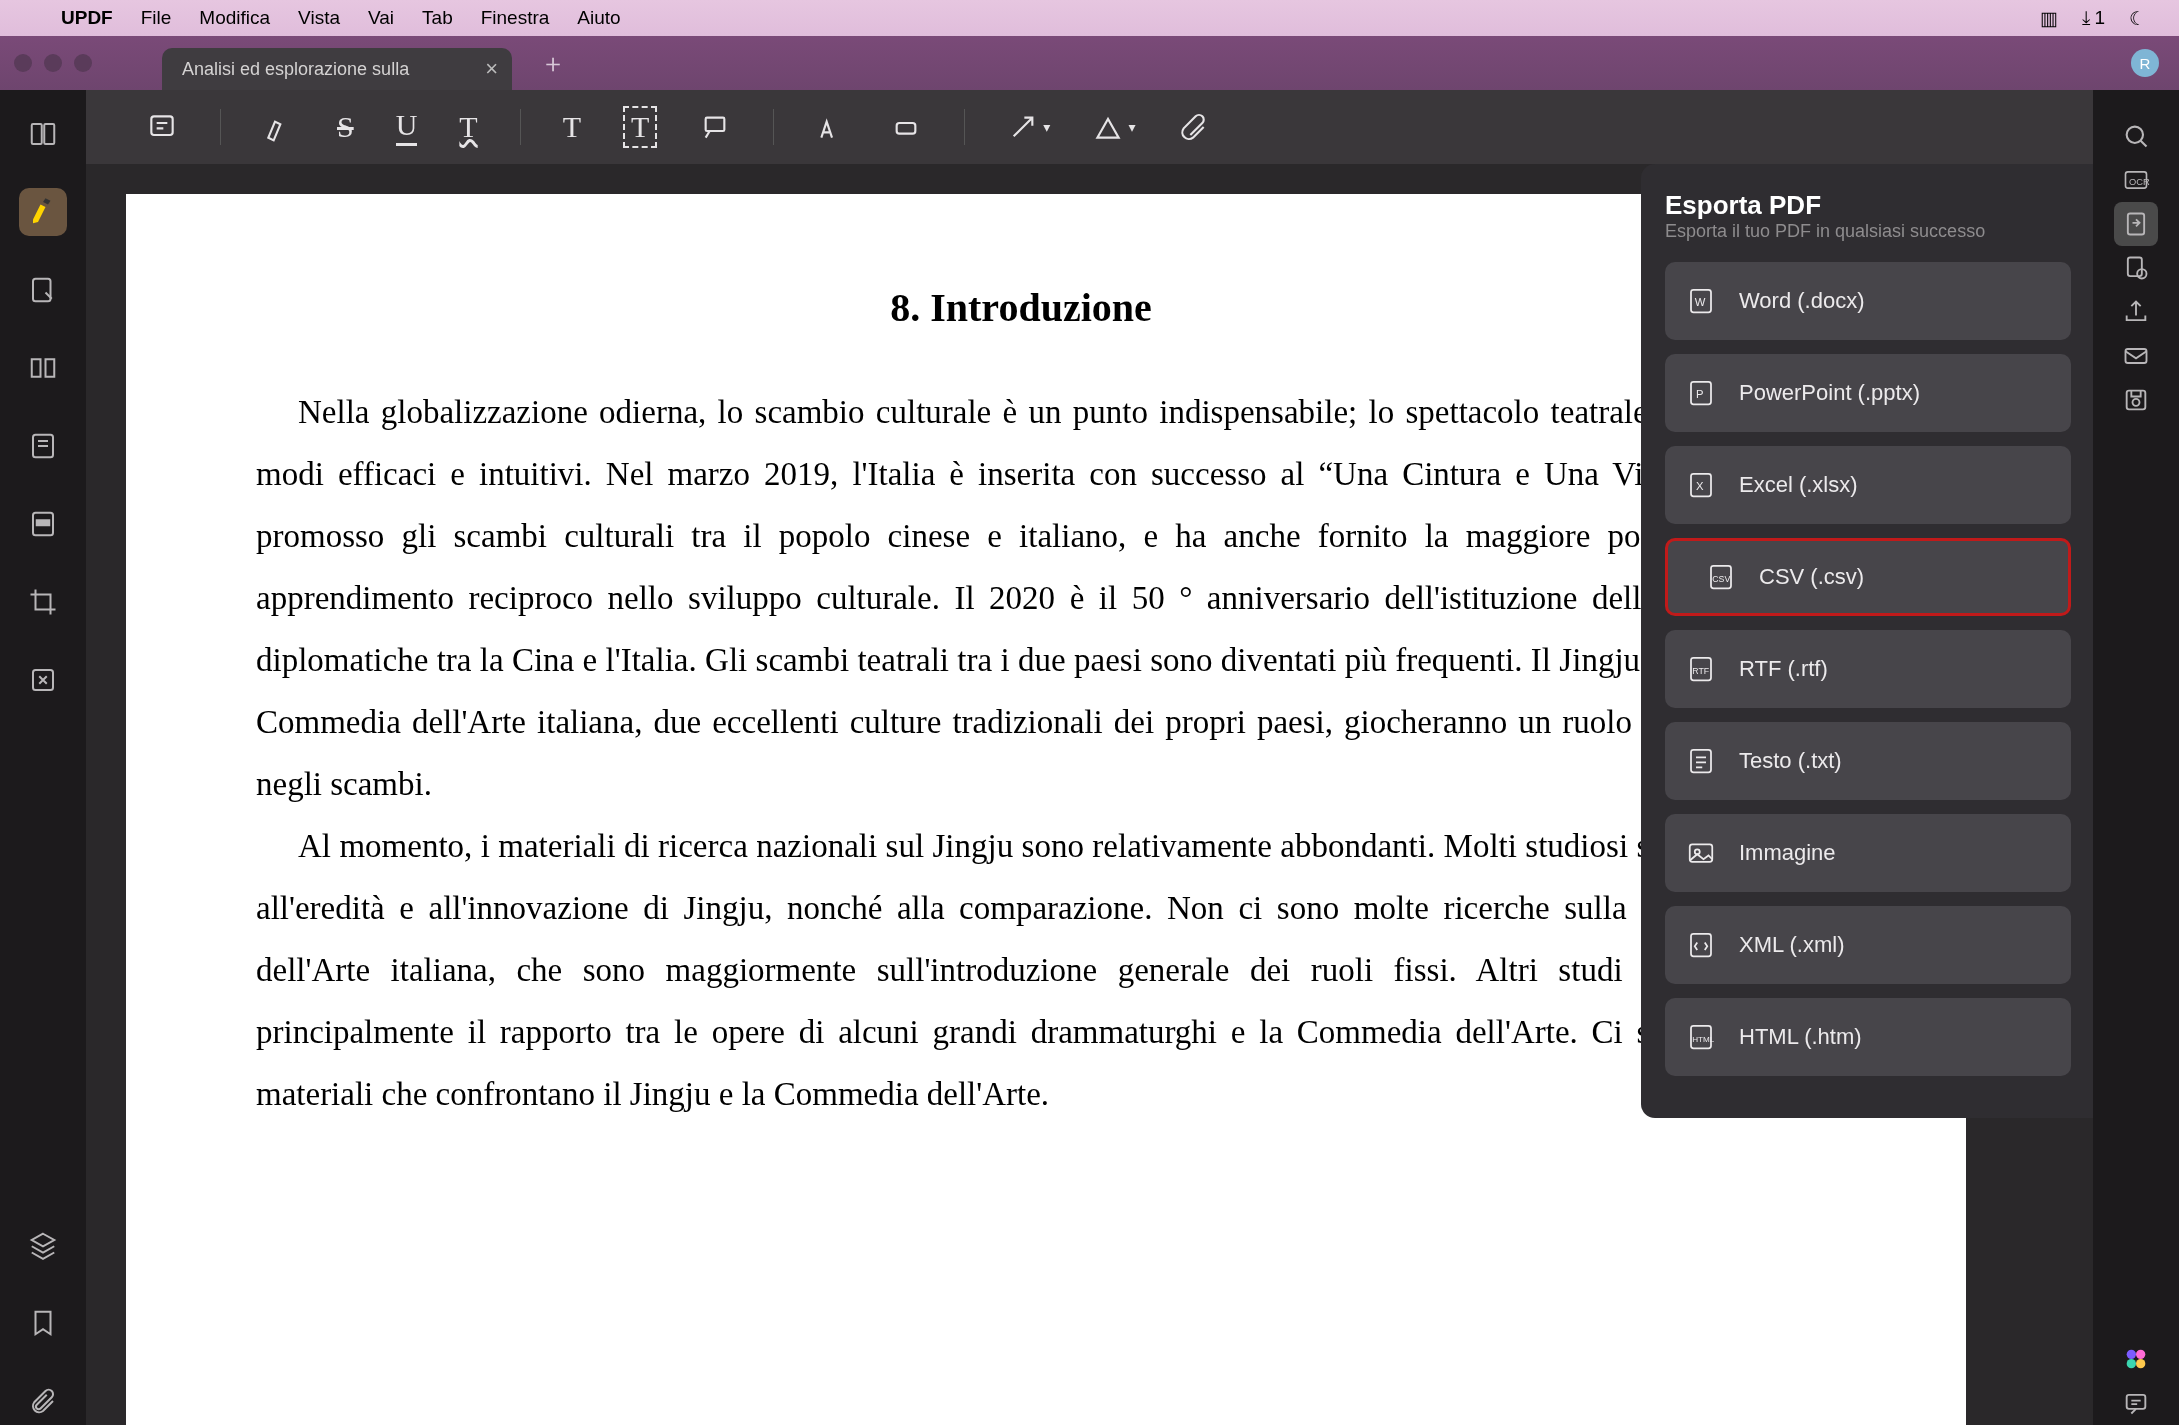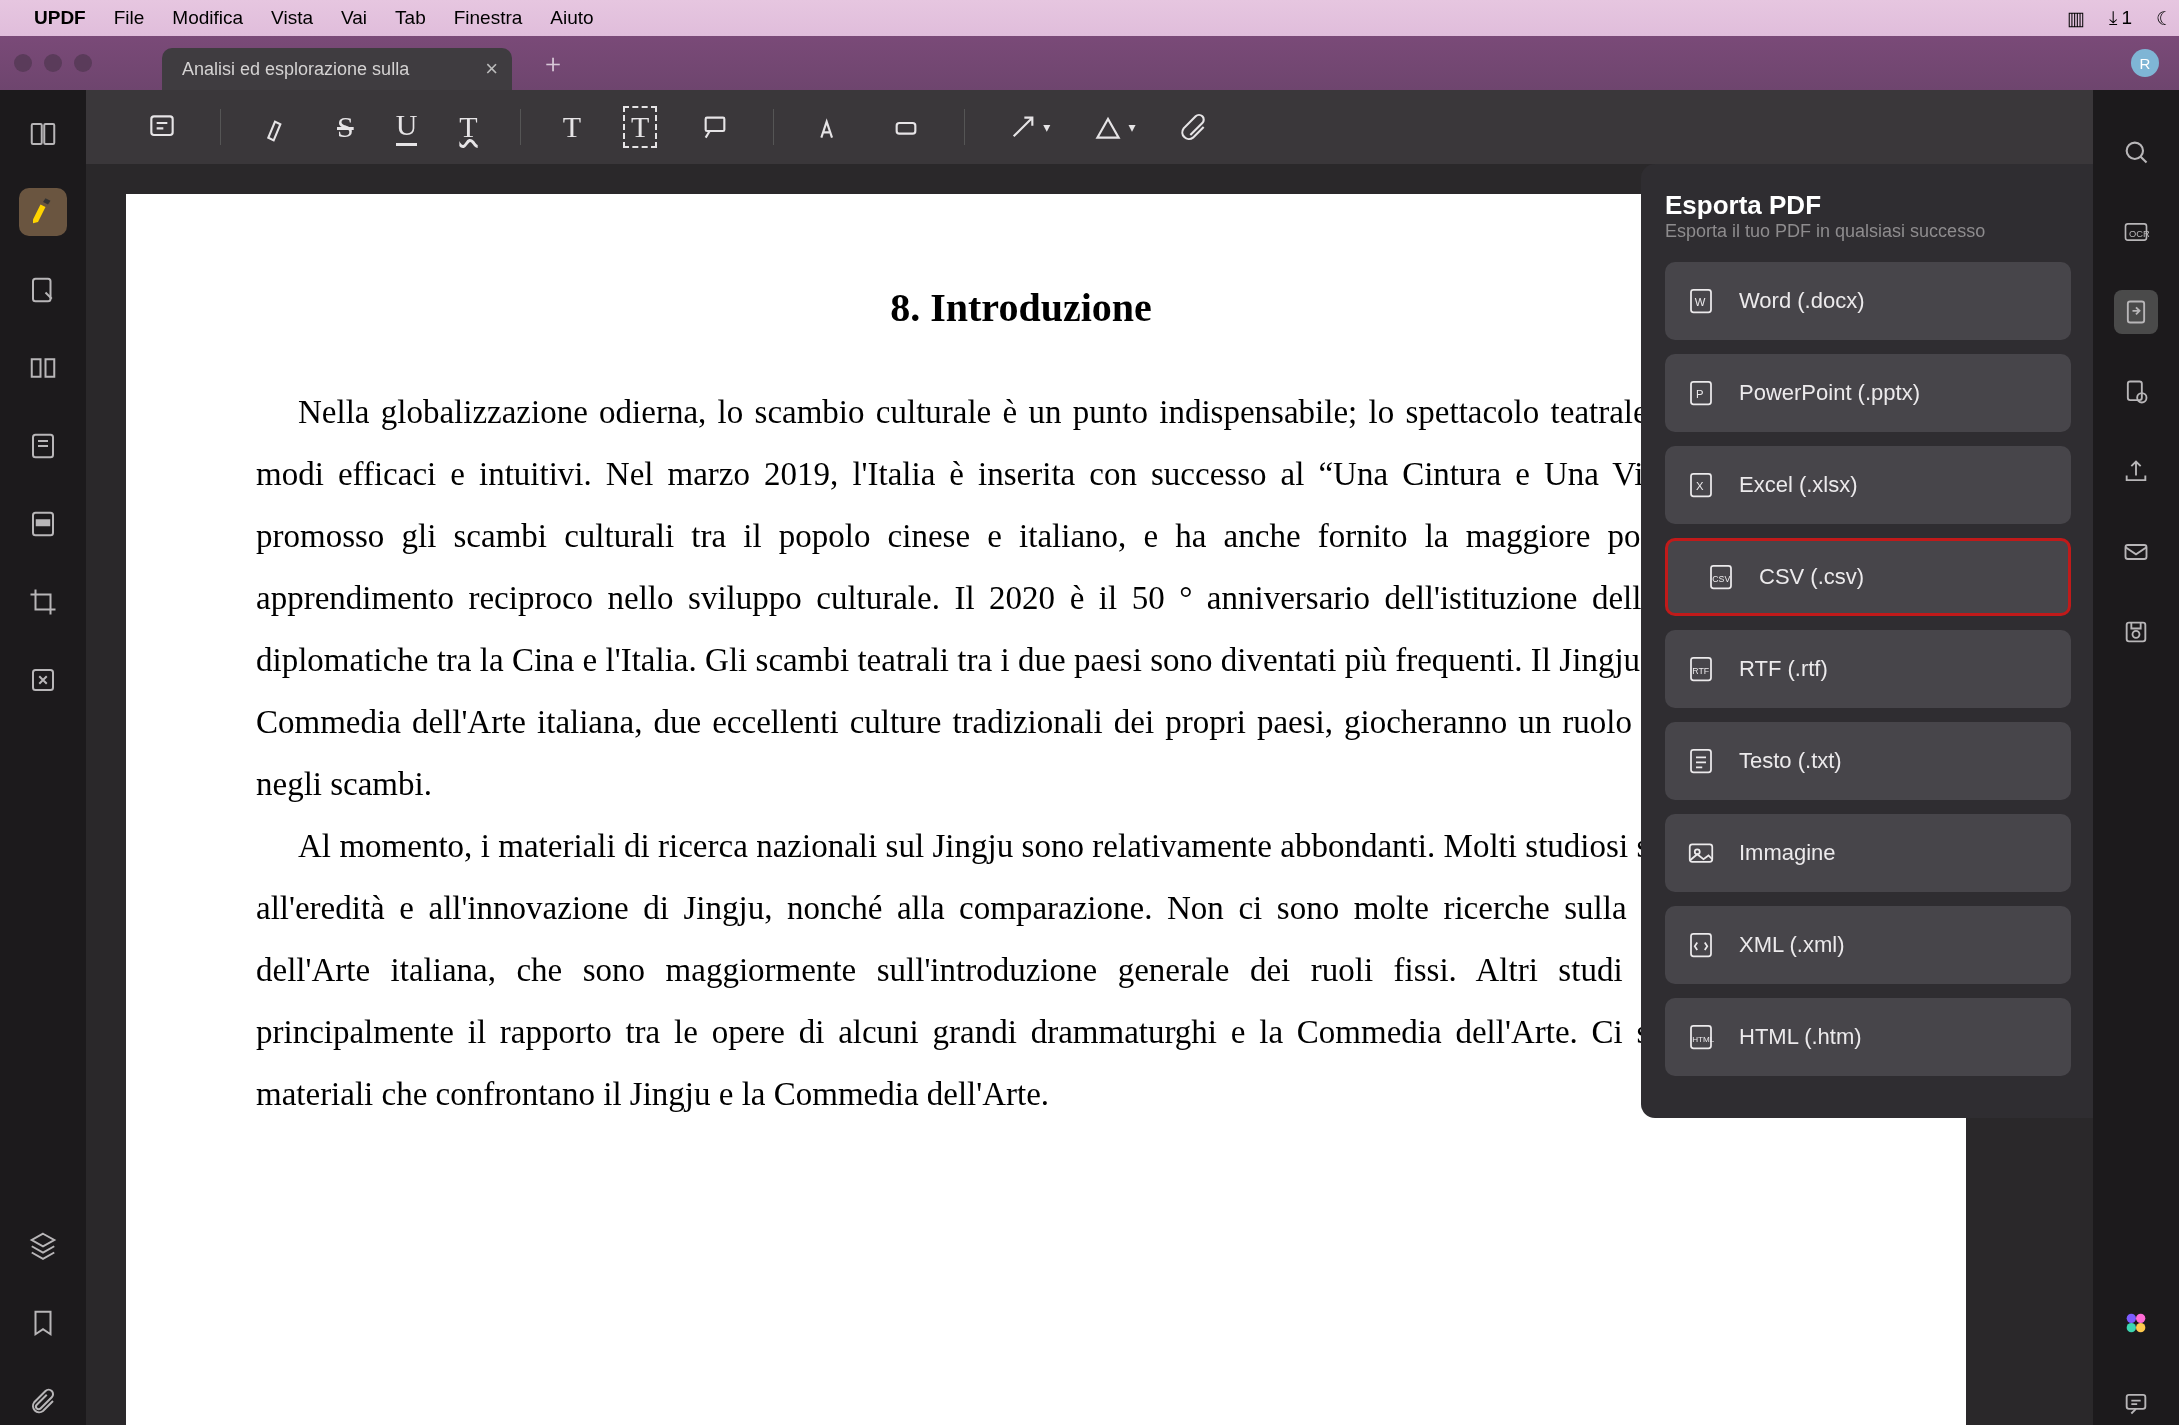--- a/index.html
+++ b/index.html
@@ -1,19 +1,19 @@
 <!DOCTYPE html>
 <html><head>
 <meta charset="utf-8">
 <style>
 * { margin: 0; padding: 0; box-sizing: border-box; }
 html, body { width: 2179px; height: 1425px; overflow: hidden; font-family: -apple-system, BlinkMacSystemFont, "Helvetica Neue", Arial, sans-serif; background: #1a1a1a; }
 
 
-.menubar { height: 36px; background: linear-gradient(#e6c6e0, #e0bddb); display: flex; align-items: center; padding: 0 6px; font-size: 19px; color: #000; gap: 28px; }
+.menubar { height: 36px; background: linear-gradient(#e6c6e0, #e0bddb); display: flex; align-items: center; padding: 0 33px; font-size: 19px; color: #000; gap: 28px; }
 .menubar .apple { font-size: 22px; }
 .menubar .appname { font-weight: 700; }
 .menubar .spacer { flex: 1; }
 .menubar .right { display: flex; align-items: center; gap: 24px; }
 .menubar .right-item { display: flex; align-items: center; gap: 4px; }
 
 
 .titlebar { height: 54px; background: linear-gradient(#7a4a78, #6e456e); display: flex; align-items: center; padding-left: 14px; }
 .traffic { display: flex; gap: 12px; margin-right: 70px; }
 .traffic .dot { width: 18px; height: 18px; border-radius: 50%; background: #5a3b5a; }
@@ -44,21 +44,21 @@
 .toolbar .txtline { border-bottom: 3px solid #e6e4e6; padding-bottom: 1px; }
 .toolbar .wrap-T { border: 2px dashed #e6e4e6; padding: 2px 6px; }
 
 
 .docarea { flex: 1; background: #2a282a; overflow: hidden; position: relative; }
 .page { background: #fff; margin: 30px 0 0 40px; width: 1840px; min-height: 1260px; padding: 90px 180px 40px 130px; }
 .page h1 { font-family: "Times New Roman", serif; font-size: 40px; font-weight: 700; text-align: center; margin-bottom: 50px; }
 .page p { font-family: "Times New Roman", serif; font-size: 33px; line-height: 62px; text-align: justify; text-indent: 42px; }
 
 
-.rightbar { width: 86px; background: #1c1a1c; display: flex; flex-direction: column; align-items: center; padding-top: 40px; gap: 36px; color: #b8b6b8; }
+.rightbar { width: 86px; background: #1c1a1c; display: flex; flex-direction: column; align-items: center; padding-top: 24px; color: #b8b6b8; }
 .rightbar .tool { width: 44px; height: 44px; display:flex; align-items:center; justify-content:center; border-radius:8px; }
 .rightbar .tool svg { width: 28px; height: 28px; }
 .rightbar .tool.hl { background: #4a4a4a; }
 .rightbar .grow { flex:1; }
 
 
 .panel { position: absolute; top: 74px; right: 0; width: 452px; background: #2f2d31; border-radius: 14px 0 0 14px; padding: 26px 22px 28px 24px; }
 .panel h2 { color: #fff; font-size: 26px; font-weight: 600; margin-bottom: 0; }
 .panel .sub { color: #8e8c8e; font-size: 18px; margin-bottom: 20px; }
 .panel .opt { background: #47454a; border-radius: 10px; height: 78px; display: flex; align-items: center; padding: 0 20px; gap: 22px; color: #eceaec; font-size: 22px; margin-bottom: 14px; }

